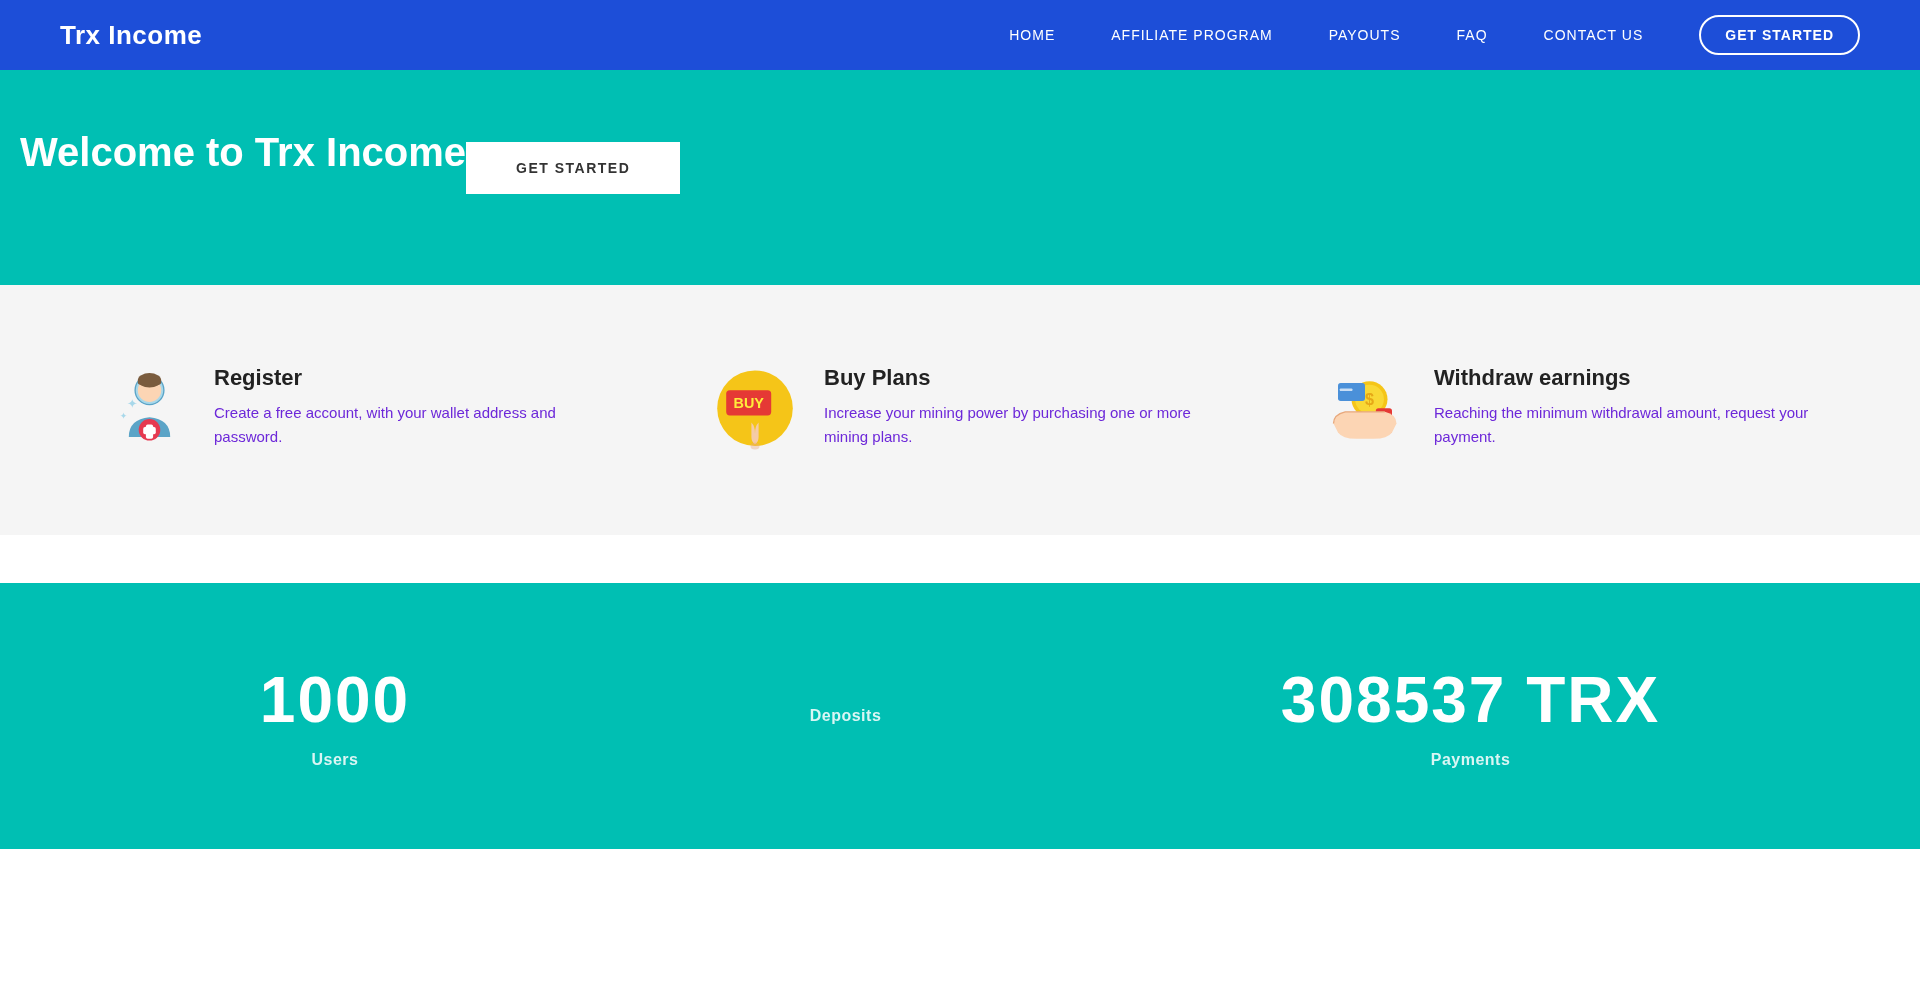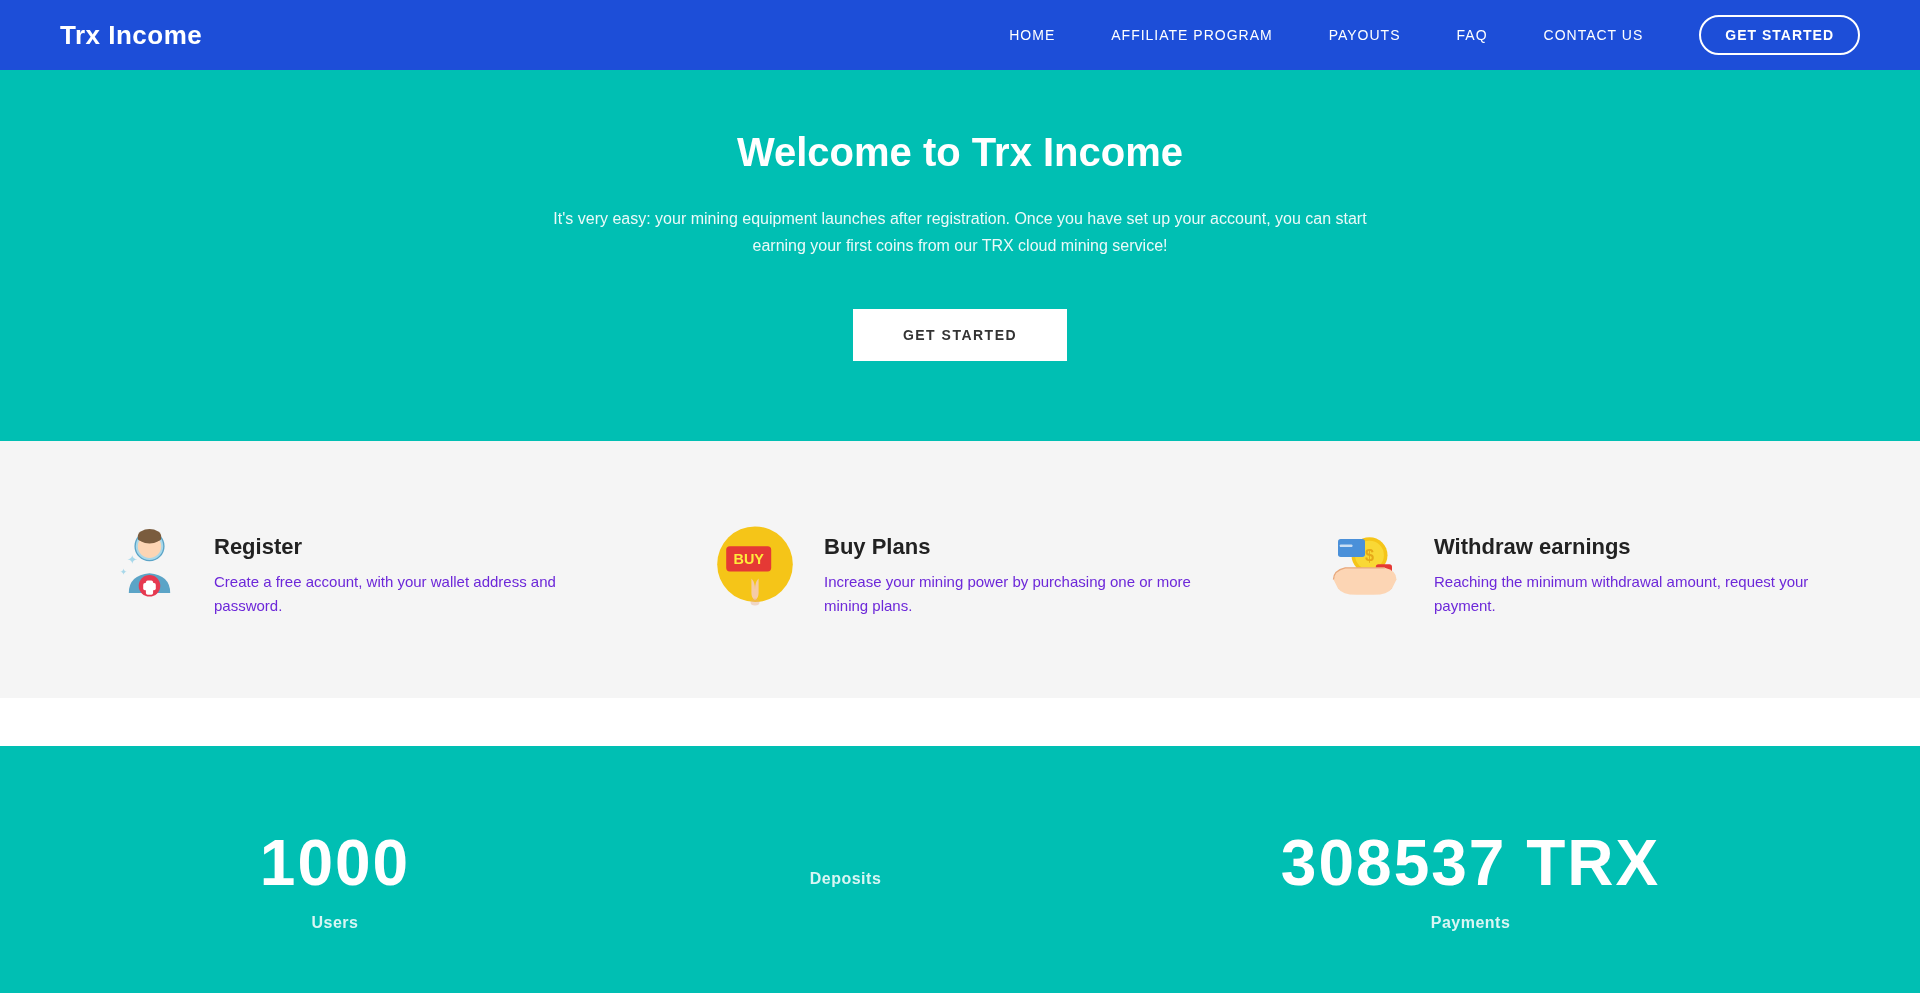--- a/index.html
+++ b/index.html
@@ -48,21 +48,21 @@
       background: transparent;
       white-space: nowrap;
     }
 
     
     .hero {
       background-color: #00bfb3;
       text-align: center;
       padding: 60px 20px 80px;
       display: flex;
-      flex-direction: column;
+      flex-direction: row;
       align-items: center;
     }
     .hero-title {
       color: #fff;
       font-size: 40px;
       font-weight: 700;
       margin-bottom: 30px;
     }
     .hero-subtitle {
       color: rgba(255,255,255,0.92);
@@ -101,21 +101,20 @@
     .feature-icon {
       flex-shrink: 0;
       width: 90px;
       height: 90px;
     }
     .feature-text h3 {
       font-size: 22px;
       font-weight: 700;
       color: #222;
       margin-bottom: 10px;
-      margin-top: 13px;
     }
     .feature-text p {
       font-size: 15px;
       color: #6d28d9;
       line-height: 1.6;
     }
 
     
     .stats {
       background-color: #00bfb3;
@@ -152,21 +151,20 @@
     <span class="nav-link">AFFILIATE PROGRAM</span>
     <span class="nav-link">PAYOUTS</span>
     <span class="nav-link">FAQ</span>
     <span class="nav-link">CONTACT US</span>
     <button class="nav-btn">GET STARTED</button>
   </nav>
 </header>
 
 <section class="hero">
   <h1 class="hero-title">Welcome to Trx Income</h1>
-  <p class="hero-subtitle">It's very easy: your mining equipment launches after registration. Once you have set up your account, you can start earning your first coins from our TRX cloud mining service!</p>
   <button class="hero-btn">GET STARTED</button>
 </section>
 
 <section class="features">
 
   <div class="feature-item">
     <div class="feature-icon">
       <svg viewBox="0 0 100 100" xmlns="http://www.w3.org/2000/svg">
 
         <circle cx="55" cy="28" r="16" fill="#a8d8ea" stroke="#5ba4c7" stroke-width="1.5"></circle>

